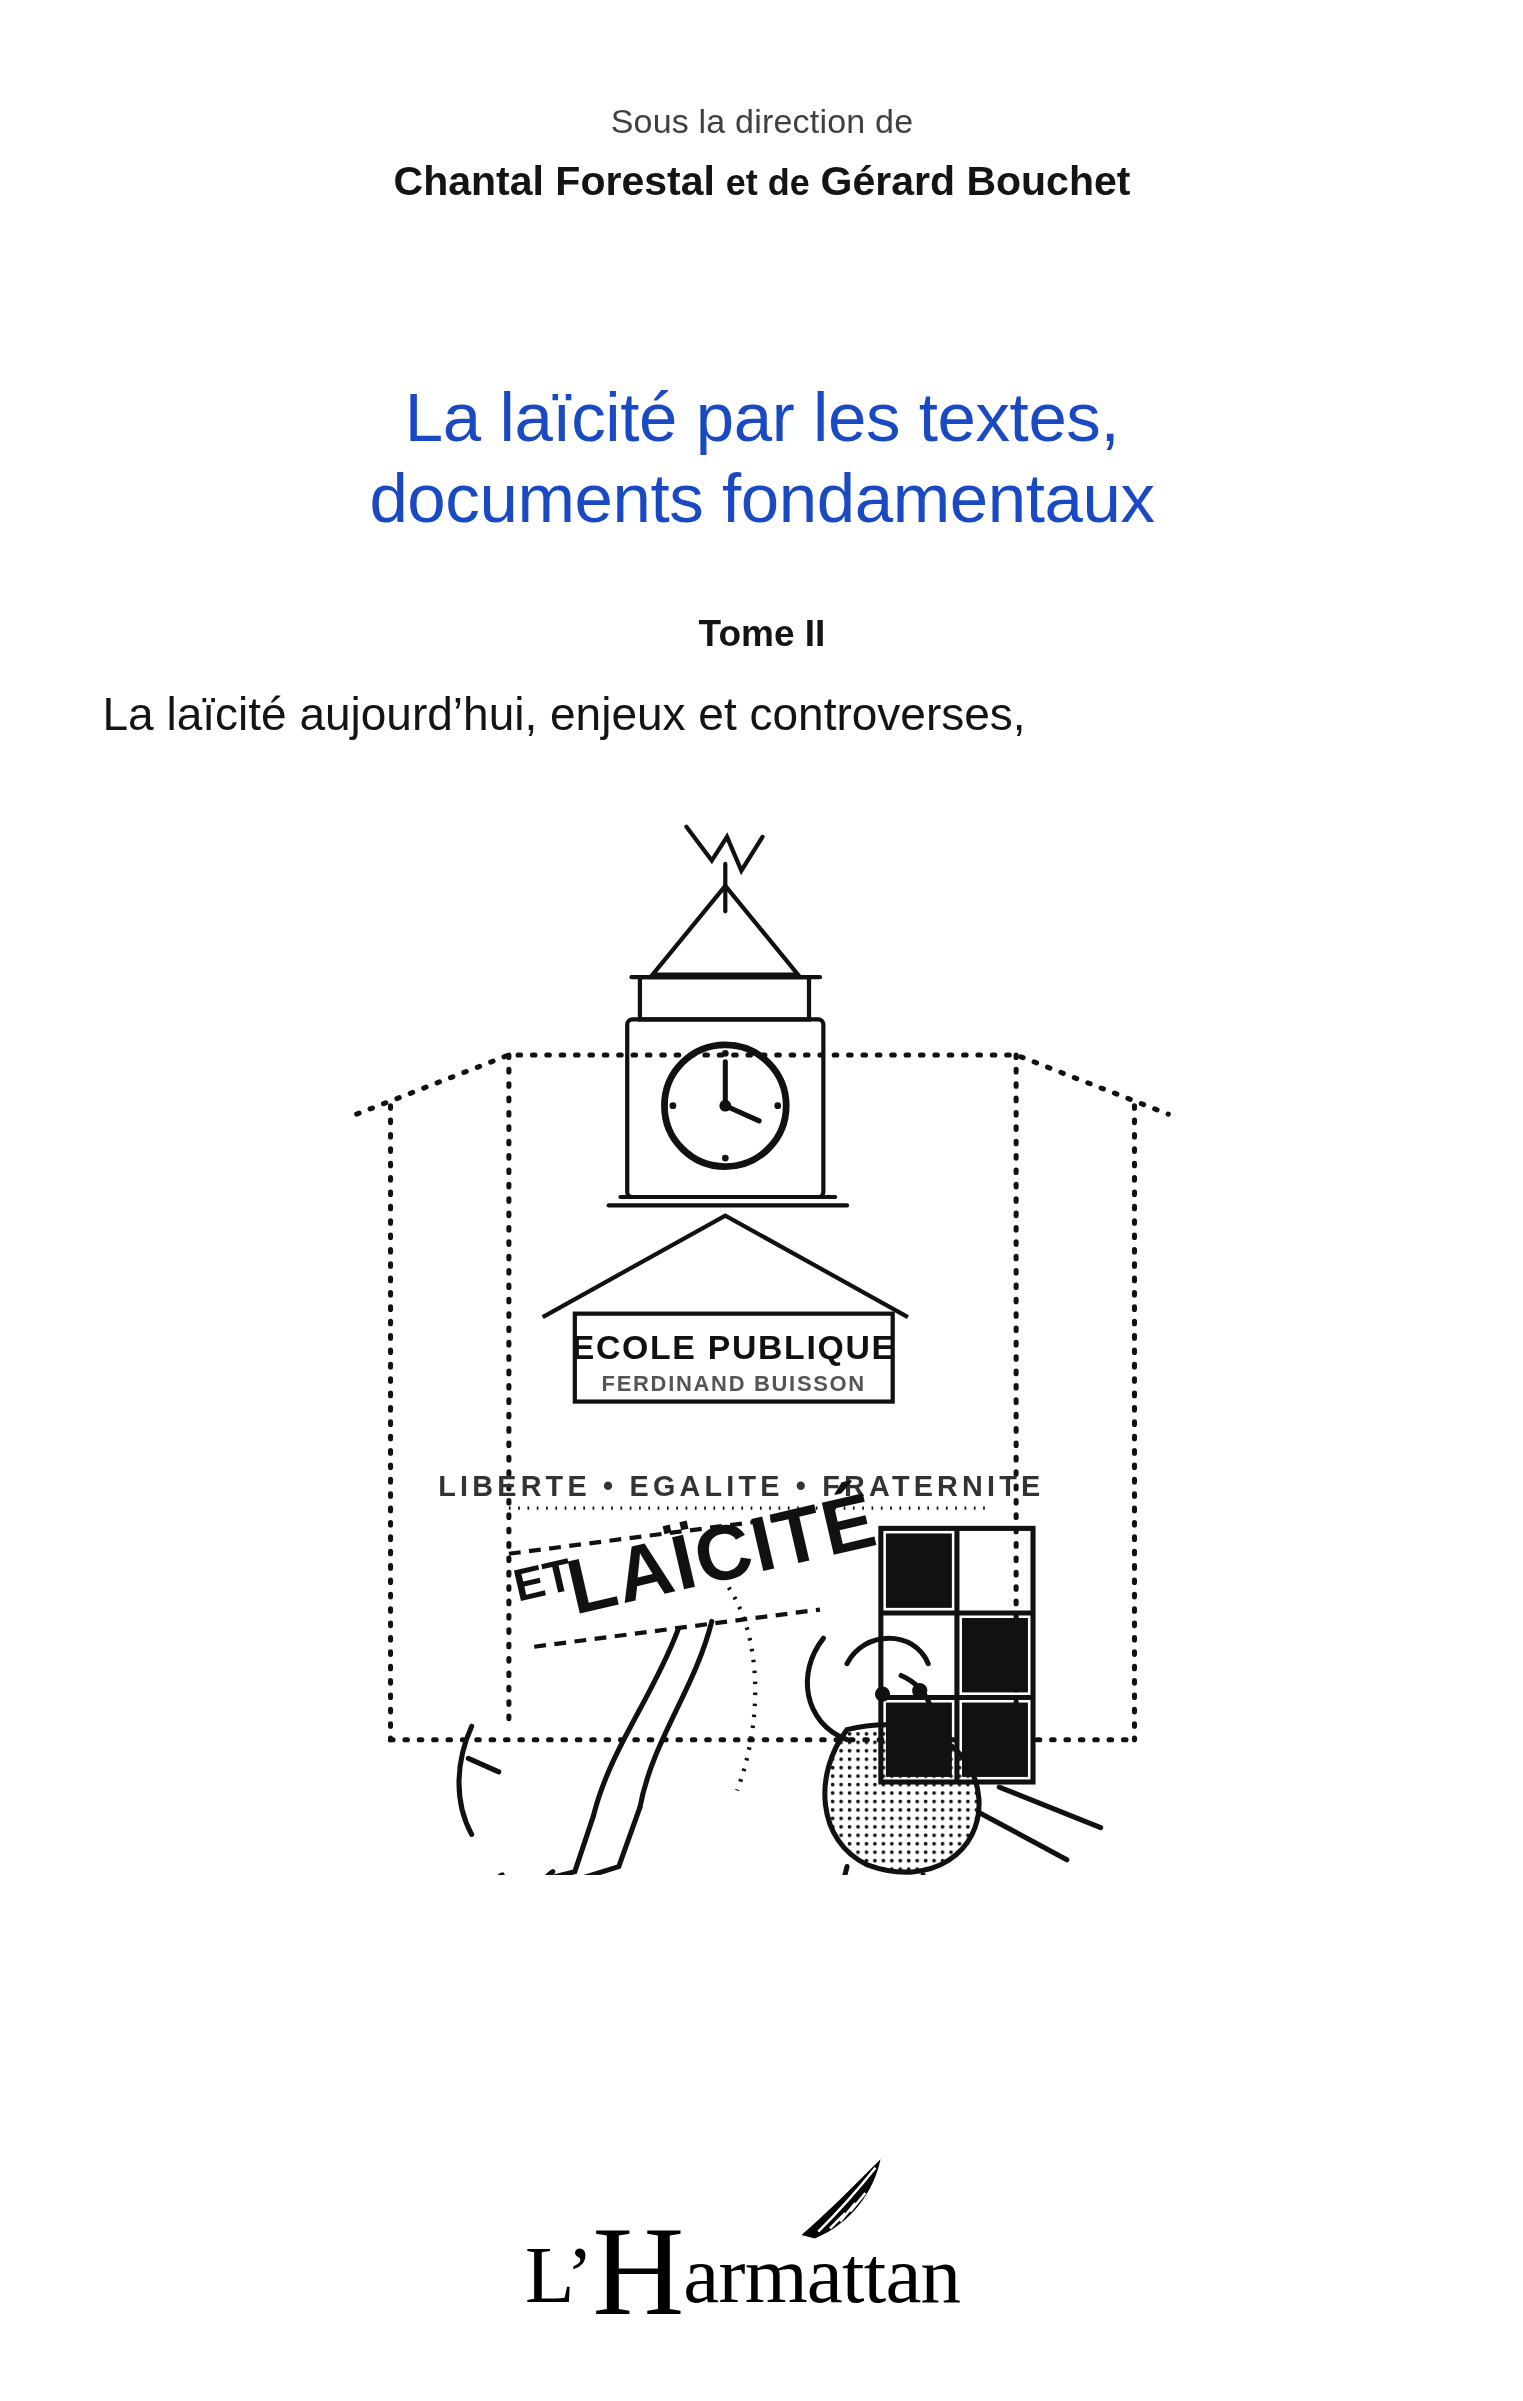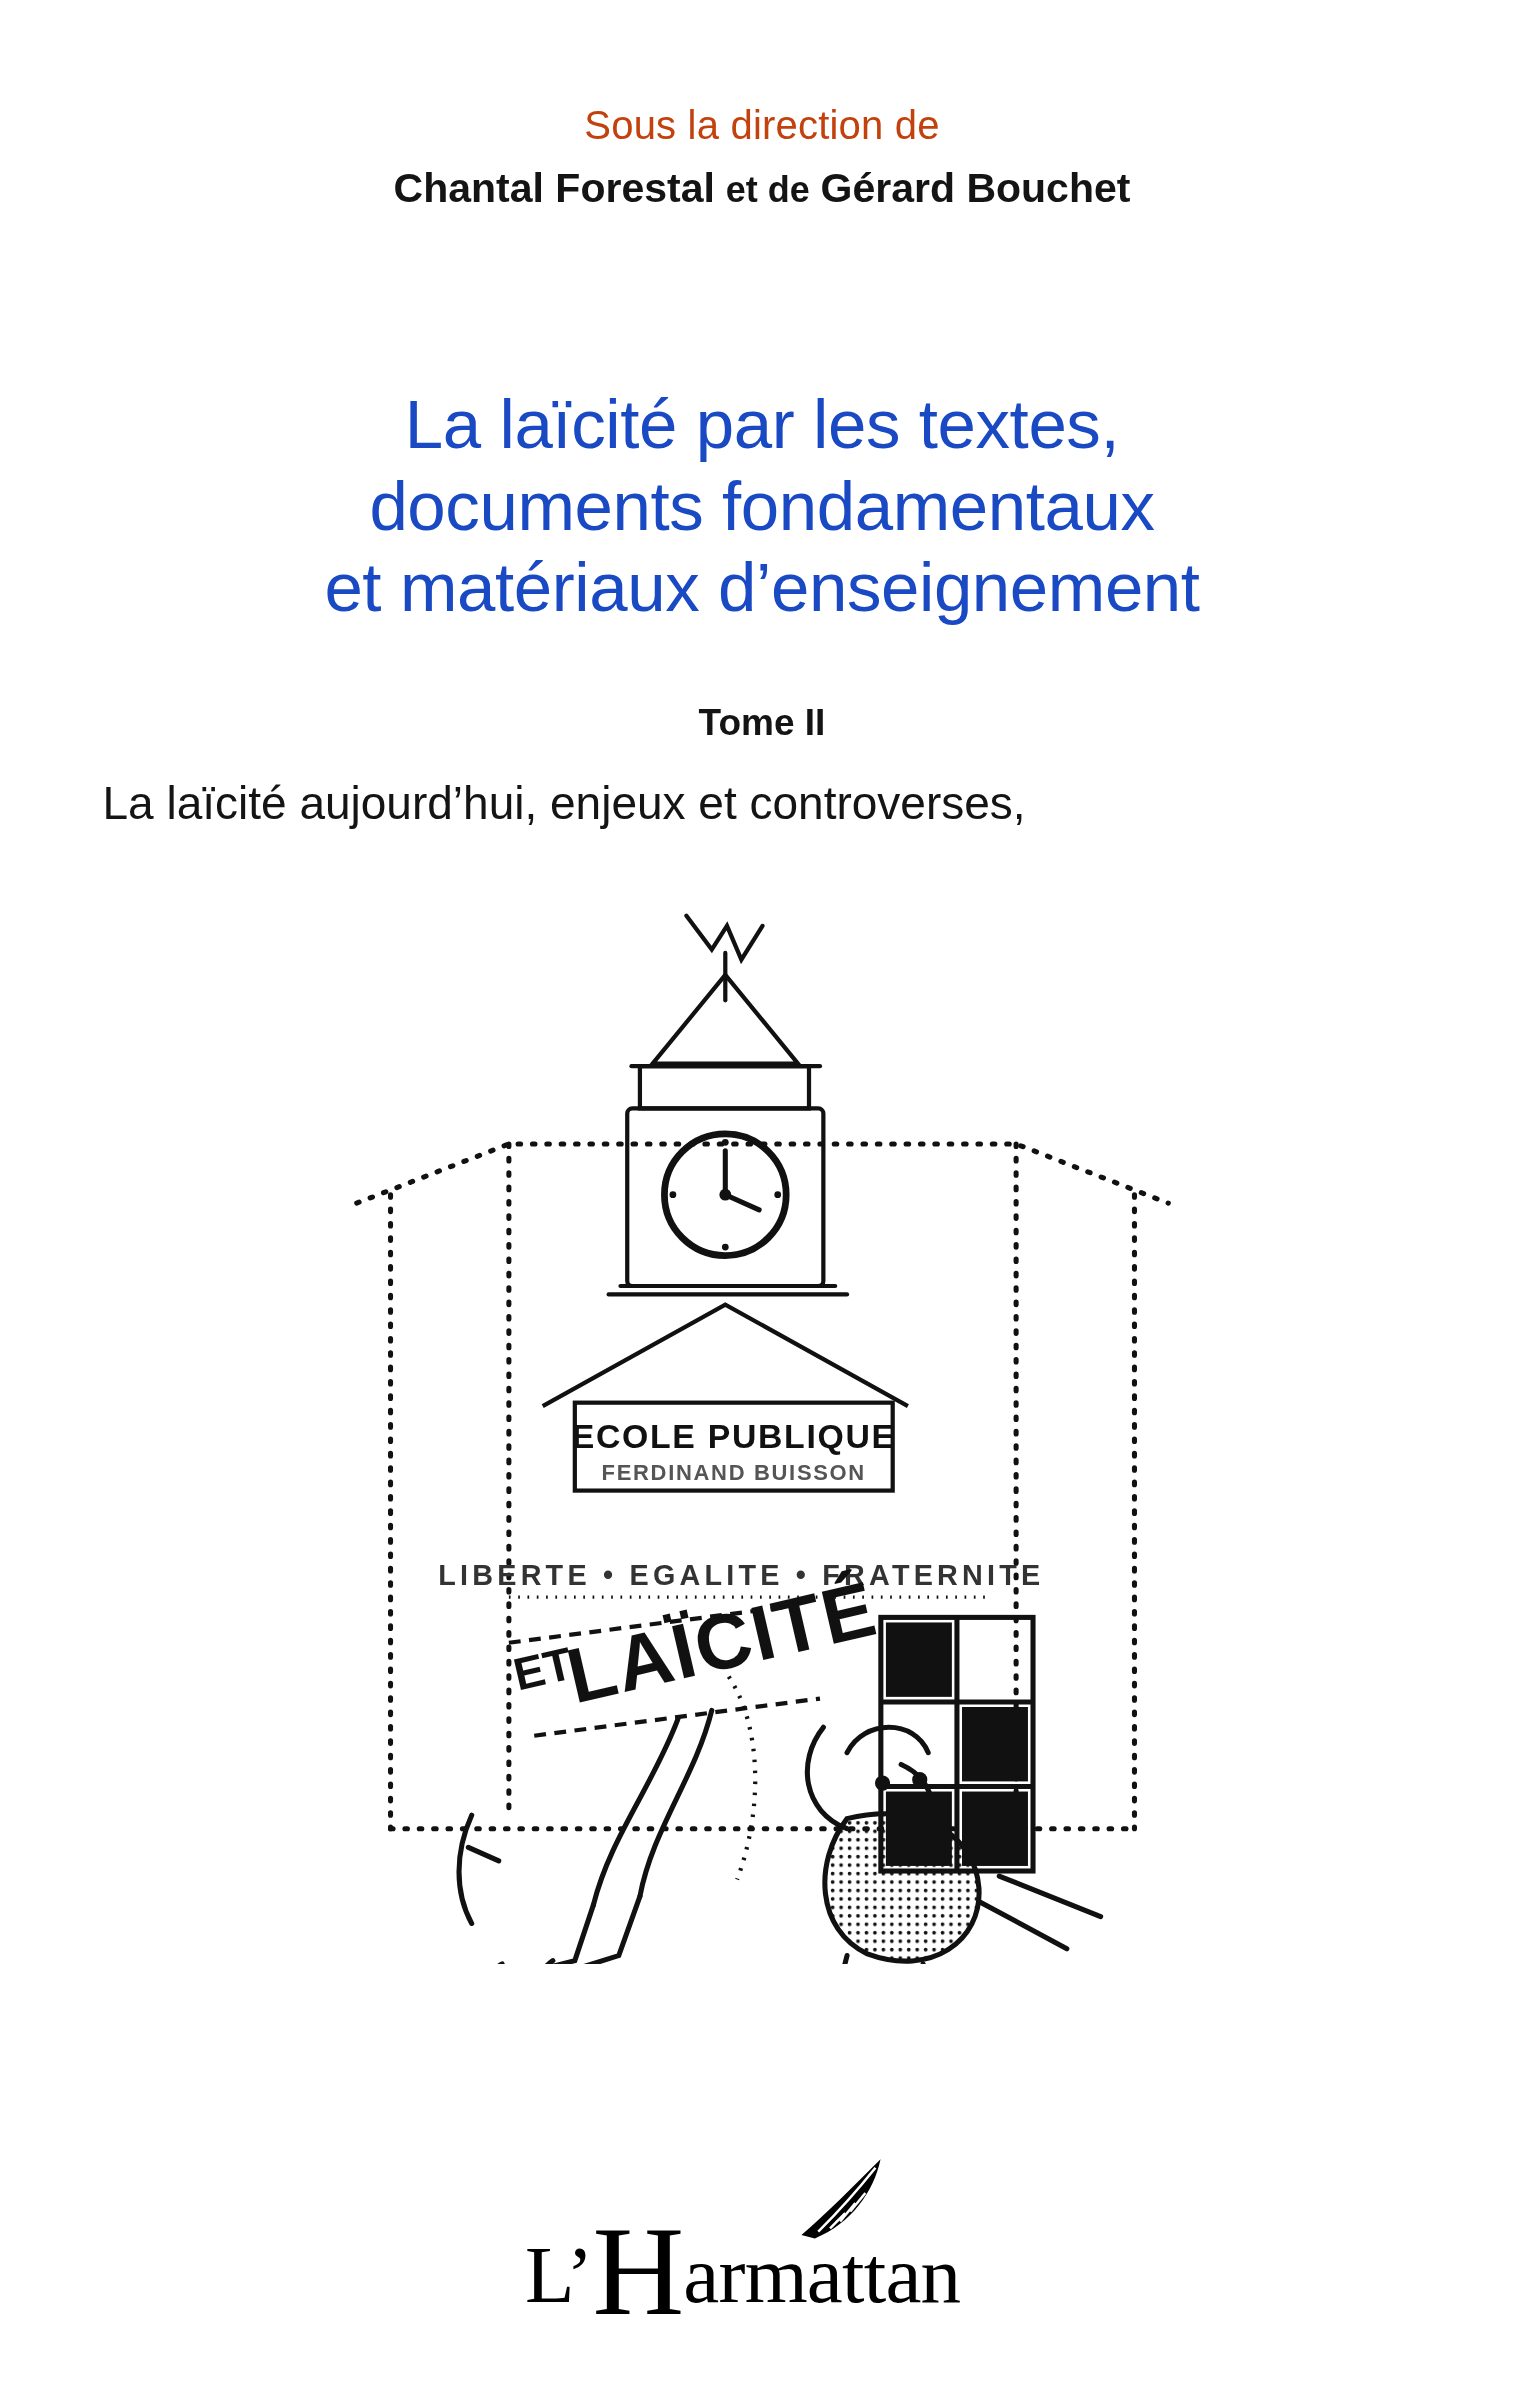--- a/index.html
+++ b/index.html
@@ -25,23 +25,23 @@
     align-items: center;
   }
 
   
   .editors {
     margin-top: 100px;
     text-align: center;
     width: 100%;
   }
   .editors-lead {
-    font-size: 40px;
+    font-size: 34px;
     letter-spacing: 0.2px;
-    color: #c2410c;
+    color: #404040;
     line-height: 1.25;
   }
   .editors-names {
     margin-top: 12px;
     font-size: 39px;
     color: #141414;
     line-height: 1.3;
   }
   .editors-names .name {
     font-weight: 700;
@@ -147,21 +147,20 @@
     <div class="editors-names">
       <span class="name">Chantal Forestal</span>
       <span class="conj">et de</span>
       <span class="name">Gérard Bouchet</span>
     </div>
   </div>
 
   <div class="title-block">
     <span class="title-line">La laïcité par les textes,</span>
     <span class="title-line">documents fondamentaux</span>
-    <span class="title-line">et matériaux d’enseignement</span>
   </div>
 
   <div class="tome">Tome II</div>
 
   <div class="subtitle">
     <span class="subtitle-line">La laïcité aujourd’hui, enjeux et controverses,</span>
   </div>
 
   <div class="illustration">
     <svg viewBox="0 0 1200 1300" xmlns="http://www.w3.org/2000/svg">

